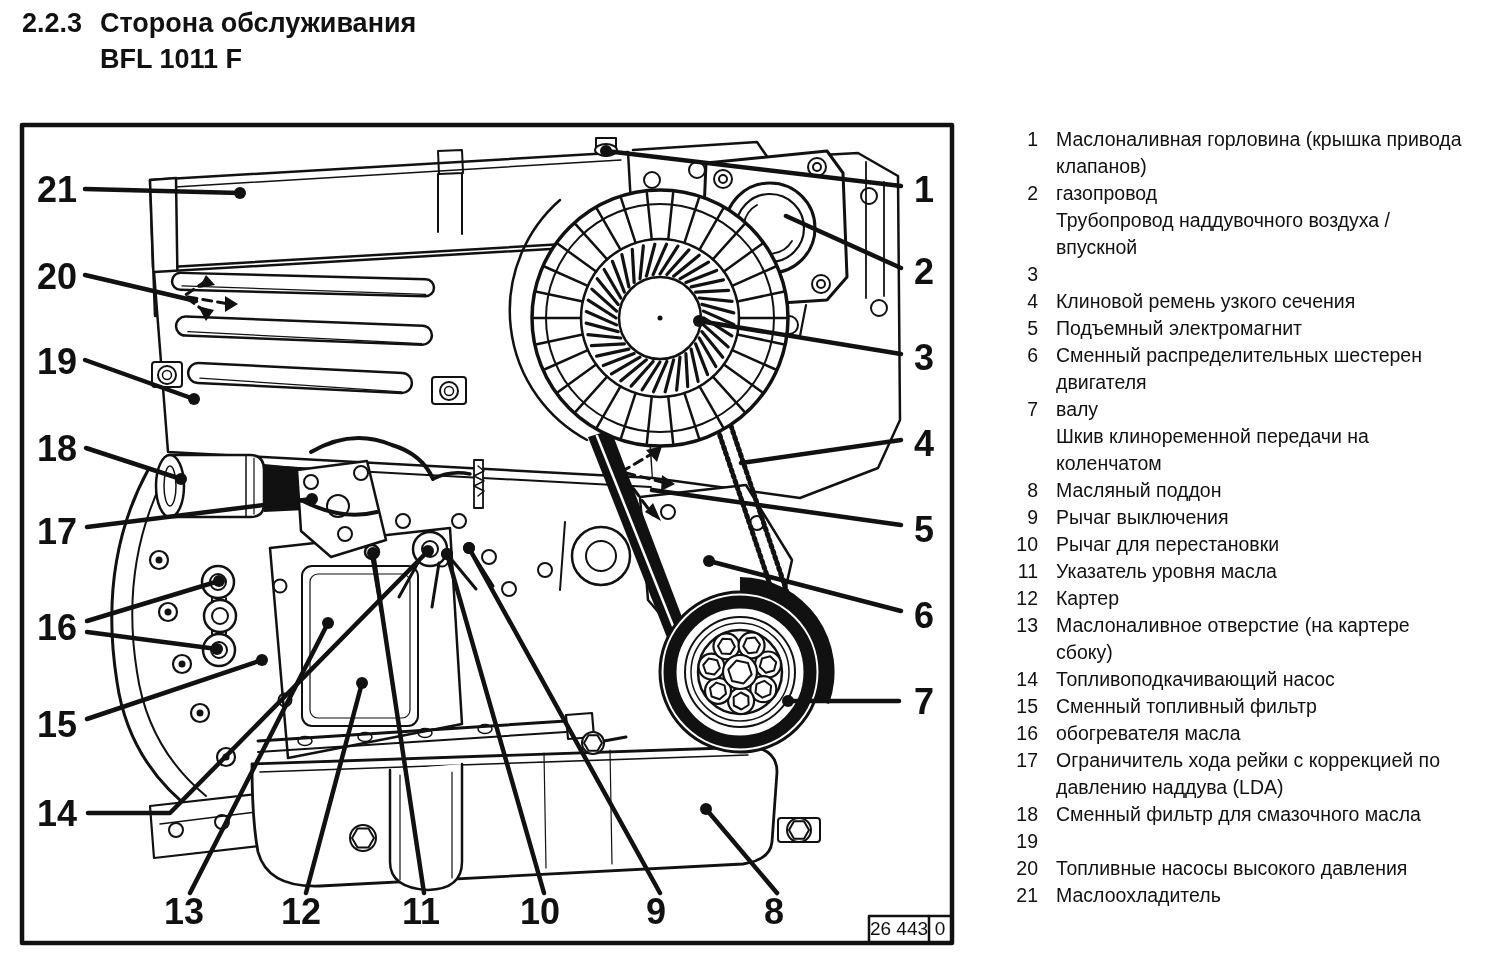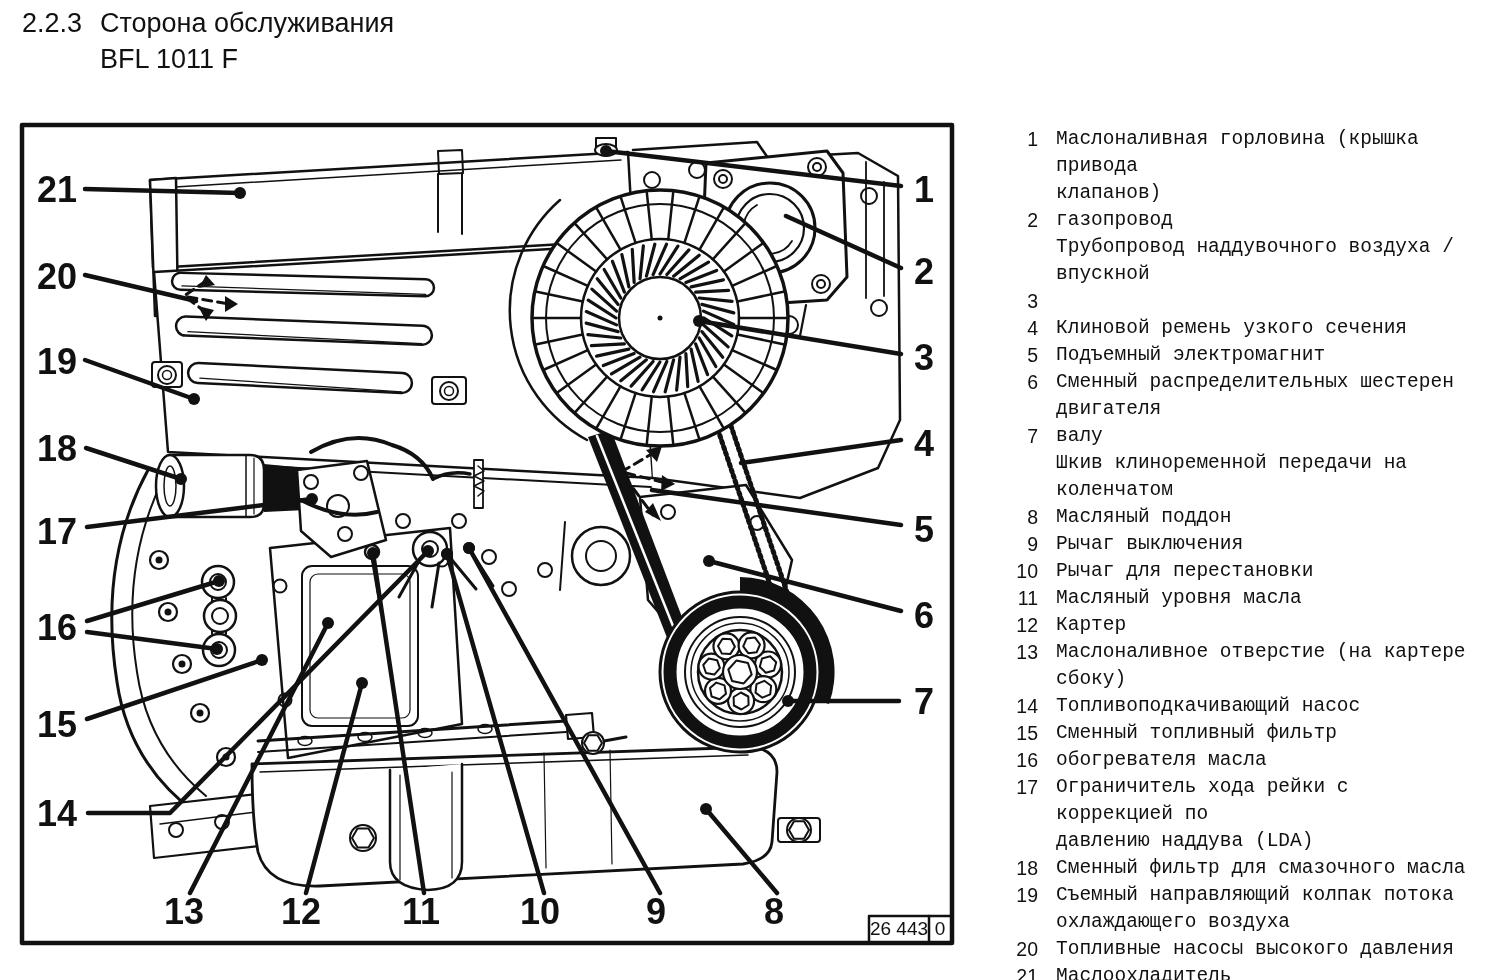--- a/index.html
+++ b/index.html
@@ -1,30 +1,30 @@
 <!DOCTYPE html>
 <html><head>
 <meta charset="utf-8">
 <style>
   html,body{margin:0;padding:0;background:#fff;}
   .page{position:relative;width:1500px;height:980px;background:#fff;overflow:hidden;
         font-family:"Liberation Sans","DejaVu Sans",sans-serif;color:#111;}
   
-  .title{position:absolute;left:22px;top:5px;display:flex;font-weight:normal;font-size:27px;line-height:36px;}
+  .title{position:absolute;left:22px;top:5px;display:flex;font-weight:bold;font-size:27px;line-height:36px;}
   .title .sec{width:78px;flex:none;}
   
   svg.fig{position:absolute;left:0;top:0;}
   svg.fig *{vector-effect:none;}
   svg text.co{font-family:"Liberation Sans","DejaVu Sans",sans-serif;font-weight:bold;font-size:36px;fill:#111;}
   svg text.dwg{font-family:"Liberation Sans","DejaVu Sans",sans-serif;font-weight:normal;font-size:19px;fill:#111;}
   
   .legend{position:absolute;left:1008px;top:126px;width:462px;font-size:19.5px;line-height:27px;}
   .lg-item{display:flex;}
   .lg-num{width:30px;flex:none;text-align:right;margin-right:18px;}
-  .lg-text{flex:1;font-family:Liberation Mono, monospace;}
+  .lg-text{flex:1;}
 </style>
 </head>
 <body>
 
 <div class="page">
 
   <div class="title">
     <div class="sec">2.2.3</div>
     <div>
       <div>Сторона обслуживания</div>
@@ -525,21 +525,21 @@
       </div>
       <div class="lg-item">
         <div class="lg-num">10</div>
         <div class="lg-text">
           <div>Рычаг для перестановки</div>
         </div>
       </div>
       <div class="lg-item">
         <div class="lg-num">11</div>
         <div class="lg-text">
-          <div>Масляный уровня масла</div>
+          <div>Указатель уровня масла</div>
         </div>
       </div>
       <div class="lg-item">
         <div class="lg-num">12</div>
         <div class="lg-text">
           <div>Картер</div>
         </div>
       </div>
       <div class="lg-item">
         <div class="lg-num">13</div>
@@ -573,24 +573,20 @@
         </div>
       </div>
       <div class="lg-item">
         <div class="lg-num">18</div>
         <div class="lg-text">
           <div>Сменный фильтр для смазочного масла</div>
         </div>
       </div>
       <div class="lg-item">
         <div class="lg-num">19</div>
-        <div class="lg-text">
-          <div>Съемный направляющий колпак потока</div>
-          <div>охлаждающего воздуха</div>
-        </div>
       </div>
       <div class="lg-item">
         <div class="lg-num">20</div>
         <div class="lg-text">
           <div>Топливные насосы высокого давления</div>
         </div>
       </div>
       <div class="lg-item">
         <div class="lg-num">21</div>
         <div class="lg-text">

